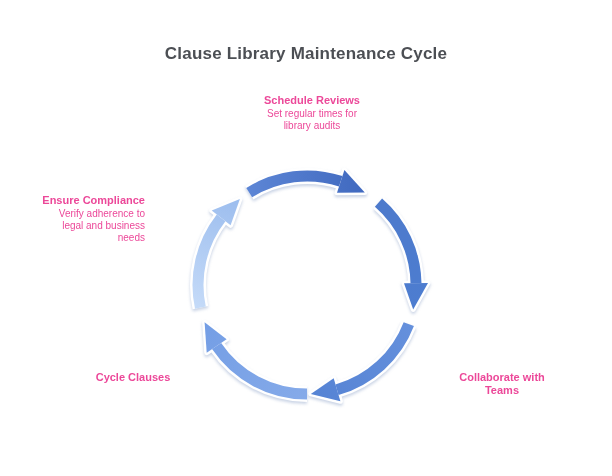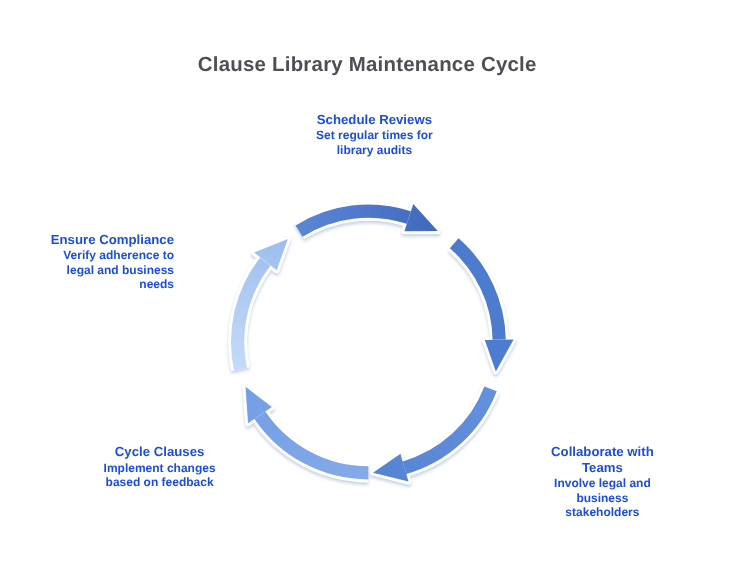--- a/index.html
+++ b/index.html
@@ -32,31 +32,31 @@
   #cycle-svg {
     position: absolute;
     top: 0;
     left: 0;
   }
   #arrow-layer {
     filter: drop-shadow(0px 2px 1.5px rgba(100,130,180,0.35));
   }
   .label {
     position: absolute;
-    color: #1d4ed8;
+    color: #ec4899;
   }
   .label .h {
     font-size: 11px;
     font-weight: bold;
     line-height: 13px;
     white-space: pre-line;
   }
   .label .b {
     font-size: 10px;
-    font-weight: bold;
+    font-weight: normal;
     line-height: 12.2px;
     margin-top: 1px;
     white-space: pre-line;
   }
   .lab-top          { left: 212px; top: 94px;  width: 200px; text-align: center; }
   .lab-right        { left: 457px; top: 186px; width: 120px; text-align: left; }
   .lab-bottom-right { left: 432px; top: 371px; width: 140px; text-align: center; }
   .lab-bottom-left  { left: 43px;  top: 371px; width: 180px; text-align: center; }
   .lab-left         { left: 4px;  top: 194px; width: 141px; text-align: right; }
 </style>
@@ -117,29 +117,24 @@
   <div class="label lab-top">
     <div class="h">Schedule Reviews</div>
     <div class="b">Set regular times for
 library audits</div>
   </div>
 
 
   <div class="label lab-bottom-right">
     <div class="h">Collaborate with
 Teams</div>
-    <div class="b">Involve legal and
-business
-stakeholders</div>
   </div>
 
   <div class="label lab-bottom-left">
     <div class="h">Cycle Clauses</div>
-    <div class="b">Implement changes
-based on feedback</div>
   </div>
 
   <div class="label lab-left">
     <div class="h">Ensure Compliance</div>
     <div class="b">Verify adherence to
 legal and business
 needs</div>
   </div>
 
 </div>

